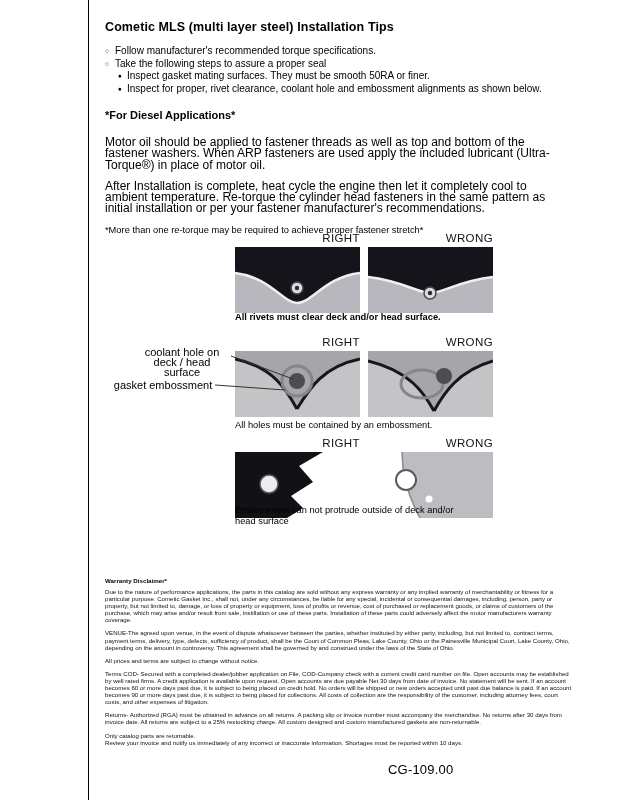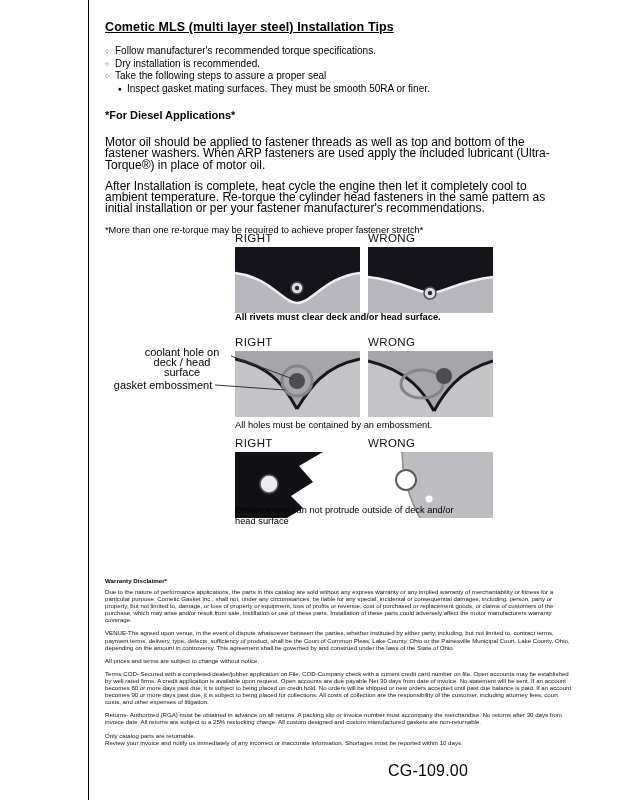--- a/index.html
+++ b/index.html
@@ -6,63 +6,63 @@
   html,body { background:#fff; }
   body {
     width:618px; height:800px;
     font-family:"Liberation Sans", sans-serif;
     color:#000;
   }
   .page { position:relative; width:618px; height:800px; background:#ffffff; overflow:hidden; }
   .left-rule { position:absolute; left:88px; top:0; width:1px; height:800px; background:#000; }
   .content { position:absolute; left:105px; top:20px; width:478px; height:780px; }
 
-  .title { font-size:12.5px; font-weight:bold; text-decoration:underline; letter-spacing:.1px; margin-bottom:11px; }
+  .title { font-size:12.5px; font-weight:bold; letter-spacing:.1px; margin-bottom:11px; }
 
   ul.bullets { list-style:none; font-size:10px; line-height:11.5px; }
   ul.bullets li { position:relative; margin-bottom:1px; }
   ul.bullets li.l1 { padding-left:10px; }
   ul.bullets li.l1::before { content:"○"; position:absolute; left:0; top:0; font-size:6.5px; }
   ul.bullets li.l2 { padding-left:22px; }
   ul.bullets li.l2::before { content:"●"; position:absolute; left:13px; top:0; font-size:6.5px; }
 
   .diesel-heading { font-size:11px; font-weight:bold; margin-top:15px; margin-bottom:16px; }
   p.body { font-size:12px; line-height:11.3px; width:462px; margin-bottom:10px; }
   p.note { font-size:9.3px; margin-top:5px; }
 
   .diagrams { position:absolute; top:210px; left:0; width:478px; height:322px; }
-  .hdr { position:absolute; width:125px; text-align:left; font-size:11.5px; letter-spacing:.4px; color:#111; }
+  .hdr { position:absolute; width:125px; text-align:right; font-size:11.5px; letter-spacing:.4px; color:#111; }
   .fig { position:absolute; width:125px; height:66px; }
   .fig svg { display:block; }
   .caption { position:absolute; font-size:9.3px; line-height:10.5px; }
   .callout { position:absolute; font-size:11px; line-height:10px; text-align:center; }
   .callout-lines { position:absolute; left:0; top:0; width:478px; height:322px; pointer-events:none; }
 
   .fineprint { position:absolute; top:557px; left:0; width:470px; }
   .fineprint .fp-head { font-size:6.2px; font-weight:bold; margin-bottom:4px; }
   .fineprint p { font-size:6.1px; line-height:7.1px; margin-bottom:6px; color:#111; }
   .fineprint p.tight { margin-bottom:0; }
 
-  .docnum { position:absolute; top:742px; left:283px; font-size:16px; letter-spacing:.2px; }
+  .docnum { position:absolute; top:742px; left:283px; font-size:13px; letter-spacing:.2px; }
 </style>
 </head>
 <body>
 
 <div class="page">
   <div class="left-rule"></div>
 
   <div class="content">
 
     <div class="title">Cometic MLS (multi layer steel) Installation Tips</div>
 
     <ul class="bullets">
       <li class="l1">Follow manufacturer's recommended torque specifications.</li>
-      <li class="l1">Dry installation is recommended.</li>
       <li class="l1">Take the following steps to assure a proper seal</li>
       <li class="l2">Inspect gasket mating surfaces.  They must be smooth 50RA or finer.</li>
+      <li class="l2">Inspect for proper, rivet clearance, coolant hole and embossment alignments as shown below.</li>
     </ul>
 
     <div class="diesel-heading">*For Diesel Applications*</div>
     <p class="body">Motor oil should be applied to fastener threads as well as top and bottom of the fastener washers. When ARP fasteners are used apply the included lubricant (Ultra-Torque®) in place of motor oil.</p>
     <p class="body">After Installation is complete, heat cycle the engine then let it completely cool to ambient temperature. Re-torque the cylinder head fasteners in the same pattern as initial installation or per your fastener manufacturer's recommendations.</p>
     <p class="note">*More than one re-torque may be required to achieve proper fastener stretch*</p>
 
     <div class="diagrams">
 
       <div class="hdr" style="left:130px; top:2px;">RIGHT</div>

